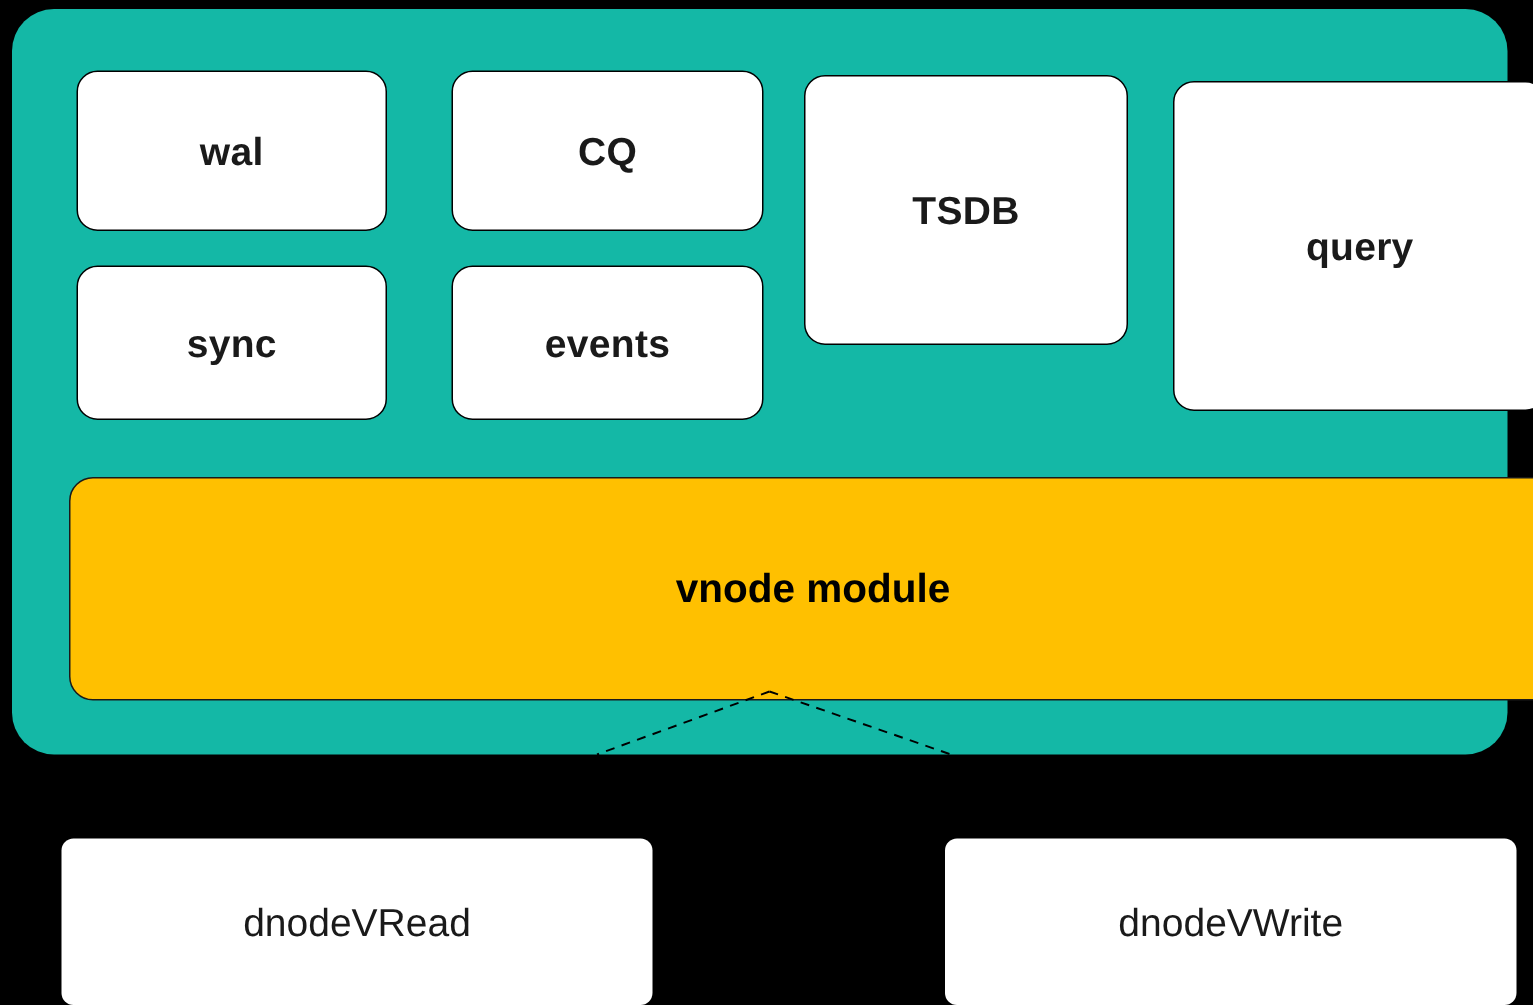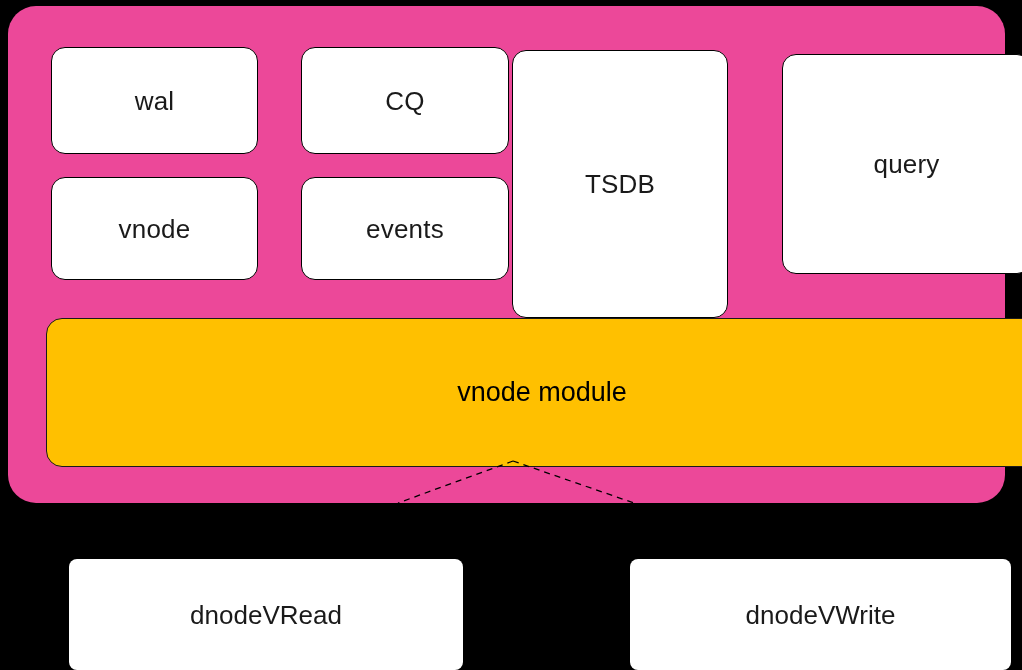--- a/index.html
+++ b/index.html
@@ -24,23 +24,24 @@
     background: #000000;
   }
 
   
   .vnode-container {
     position: absolute;
     left: 8px;
     top: 6px;
     width: 997px;
     height: 497px;
-    background: #ec4899;
+    background: #14b8a6;
     border-radius: 28px;
     box-sizing: border-box;
+    font-weight: bold;
   }
 
   
   .module-box {
     position: absolute;
     background: #ffffff;
     border: 1.6px solid #000000;
     border-radius: 14px;
     box-sizing: border-box;
     display: flex;
@@ -53,21 +54,21 @@
     line-height: 1;
     letter-spacing: 0.2px;
     white-space: nowrap;
   }
 
   
   .box-wal    { left: 43px;  top: 41px;  width: 207px; height: 107px; }
   .box-sync   { left: 43px;  top: 171px; width: 207px; height: 103px; }
   .box-cq     { left: 293px; top: 41px;  width: 208px; height: 107px; }
   .box-events { left: 293px; top: 171px; width: 208px; height: 103px; }
-  .box-tsdb   { left: 504px; top: 44px;  width: 216px; height: 268px; }
+  .box-tsdb   { left: 528px; top: 44px;  width: 216px; height: 180px; }
   .box-query  { left: 774px; top: 48px;  width: 249px; height: 220px; }
 
   
   .vnode-module {
     position: absolute;
     left: 38px;
     top: 312px;
     width: 992px;
     height: 149px;
     background: #FFC000;
@@ -104,36 +105,36 @@
     display: flex;
     align-items: center;
     justify-content: center;
   }
   .dnode-box > .box-label {
     font-size: 26px;
     color: #1a1a1a;
     line-height: 1;
     white-space: nowrap;
   }
-  .box-dnode-read  { left: 41px;  top: 559px; width: 394px; height: 111px; margin-left: 28px; }
+  .box-dnode-read  { left: 41px;  top: 559px; width: 394px; height: 111px; }
   .box-dnode-write { left: 609px; top: 559px; width: 381px; height: 111px; margin-left: 21px; }
 </style>
 </head>
 <body>
 
 <div id="stage">
 
   <div class="vnode-container">
 
     <div class="module-box box-wal">
       <span class="box-label">wal</span>
     </div>
 
     <div class="module-box box-sync">
-      <span class="box-label">vnode</span>
+      <span class="box-label">sync</span>
     </div>
 
     <div class="module-box box-events">
       <span class="box-label">events</span>
     </div>
 
     <div class="module-box box-cq">
       <span class="box-label">CQ</span>
     </div>
 

